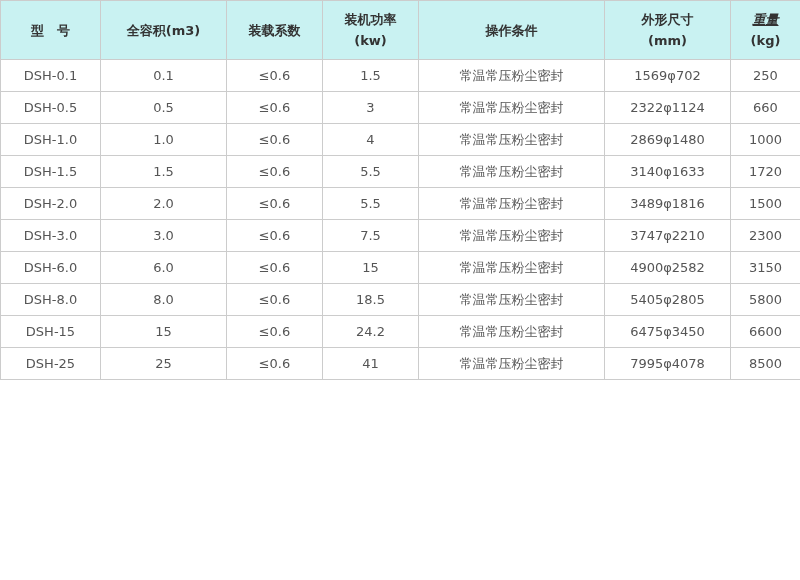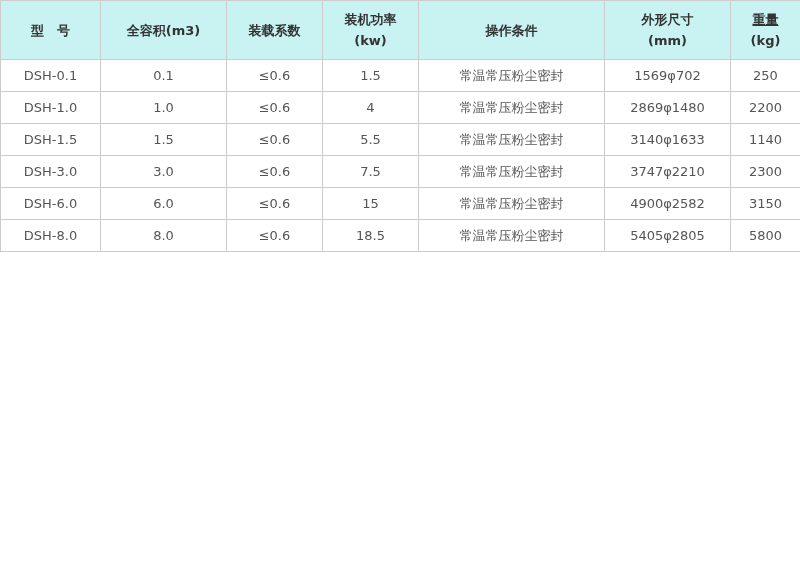--- a/index.html
+++ b/index.html
@@ -35,21 +35,21 @@
     height: 31px;
     color: #555555;
     font-size: 13px;
     font-weight: normal;
     background: #ffffff;
   }
   td.op { color: #666666; }
   .hline { line-height: 1.0; }
   .hline + .hline { margin-top: 8px; }
   .hline:empty { display: none; }
-  .underlined { text-decoration: underline; }
+  .underlined { text-decoration: underline; font-style: italic; }
 </style>
 </head>
 <body>
 
 <table class="spec">
   <colgroup>
     <col style="width:100px">
     <col style="width:126px">
     <col style="width:96px">
     <col style="width:96px">
@@ -93,36 +93,54 @@
       <tr>
     <td>DSH-0.1</td>
     <td>0.1</td>
     <td>≤0.6</td>
     <td>1.5</td>
     <td class="op">常温常压粉尘密封</td>
     <td>1569φ702</td>
     <td>250</td>
   </tr>
       <tr>
+    <td>DSH-0.5</td>
+    <td>0.5</td>
+    <td>≤0.6</td>
+    <td>3</td>
+    <td class="op">常温常压粉尘密封</td>
+    <td>2322φ1124</td>
+    <td>660</td>
+  </tr>
+      <tr>
     <td>DSH-1.0</td>
     <td>1.0</td>
     <td>≤0.6</td>
     <td>4</td>
     <td class="op">常温常压粉尘密封</td>
     <td>2869φ1480</td>
-    <td>2200</td>
+    <td>1000</td>
   </tr>
       <tr>
     <td>DSH-1.5</td>
     <td>1.5</td>
     <td>≤0.6</td>
     <td>5.5</td>
     <td class="op">常温常压粉尘密封</td>
     <td>3140φ1633</td>
-    <td>1140</td>
+    <td>1720</td>
+  </tr>
+      <tr>
+    <td>DSH-2.0</td>
+    <td>2.0</td>
+    <td>≤0.6</td>
+    <td>5.5</td>
+    <td class="op">常温常压粉尘密封</td>
+    <td>3489φ1816</td>
+    <td>1500</td>
   </tr>
       <tr>
     <td>DSH-3.0</td>
     <td>3.0</td>
     <td>≤0.6</td>
     <td>7.5</td>
     <td class="op">常温常压粉尘密封</td>
     <td>3747φ2210</td>
     <td>2300</td>
   </tr>
@@ -137,14 +155,32 @@
   </tr>
       <tr>
     <td>DSH-8.0</td>
     <td>8.0</td>
     <td>≤0.6</td>
     <td>18.5</td>
     <td class="op">常温常压粉尘密封</td>
     <td>5405φ2805</td>
     <td>5800</td>
   </tr>
+      <tr>
+    <td>DSH-15</td>
+    <td>15</td>
+    <td>≤0.6</td>
+    <td>24.2</td>
+    <td class="op">常温常压粉尘密封</td>
+    <td>6475φ3450</td>
+    <td>6600</td>
+  </tr>
+      <tr>
+    <td>DSH-25</td>
+    <td>25</td>
+    <td>≤0.6</td>
+    <td>41</td>
+    <td class="op">常温常压粉尘密封</td>
+    <td>7995φ4078</td>
+    <td>8500</td>
+  </tr>
     </tbody>
 </table>
 
 </body></html>

